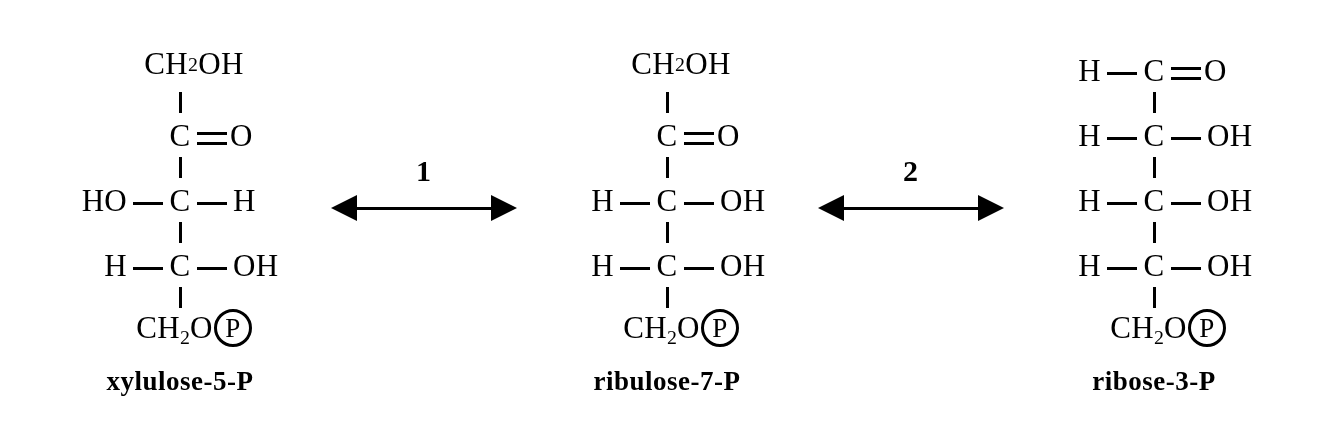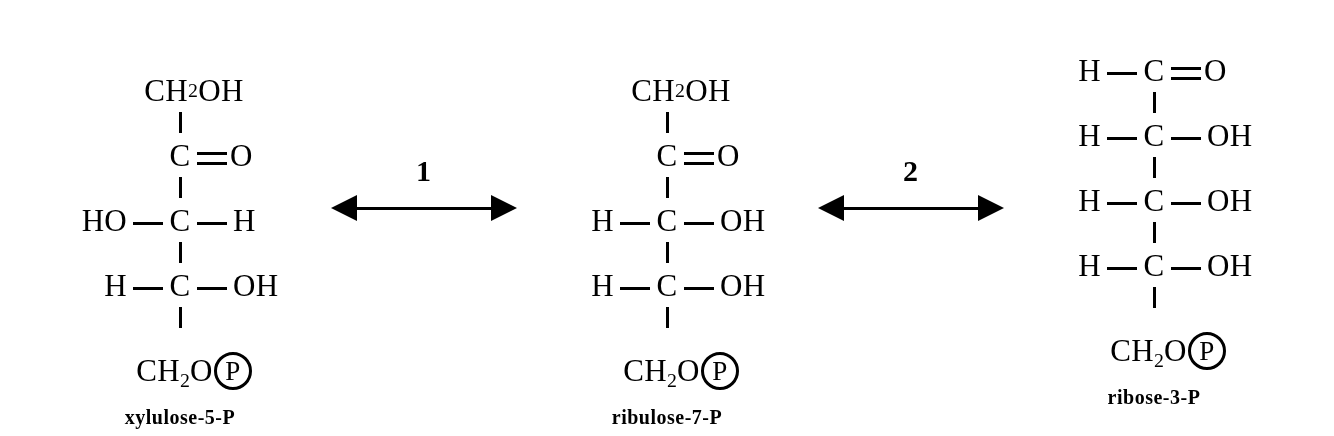--- a/index.html
+++ b/index.html
@@ -61,25 +61,24 @@
   .atom sub {
     font-size: 0.64em;
     vertical-align: -0.28em;
     line-height: 0;
   }
 
   
   .row-wide {
     height: 44px;
     display: flex;
-    align-items: center;
+    align-items: flex-start;
     justify-content: center;
     width: 218px;
     position: relative;
-    margin-top: 20px;
   }
   .row-wide .shift {
     position: relative;
     left: 14px;
     display: flex;
     align-items: center;
     white-space: nowrap;
   }
 
   
@@ -134,21 +133,21 @@
     line-height: 1;
     box-sizing: border-box;
     margin-left: 1px;
     position: relative;
     top: 1px;
   }
 
   
   .mol-name {
     margin-top: 14px;
-    font-size: 20px;
+    font-size: 27px;
     font-weight: bold;
     letter-spacing: 0.5px;
     white-space: nowrap;
     text-align: right;
   }
 
   
   .reaction {
     width: 187px;
     display: flex;

